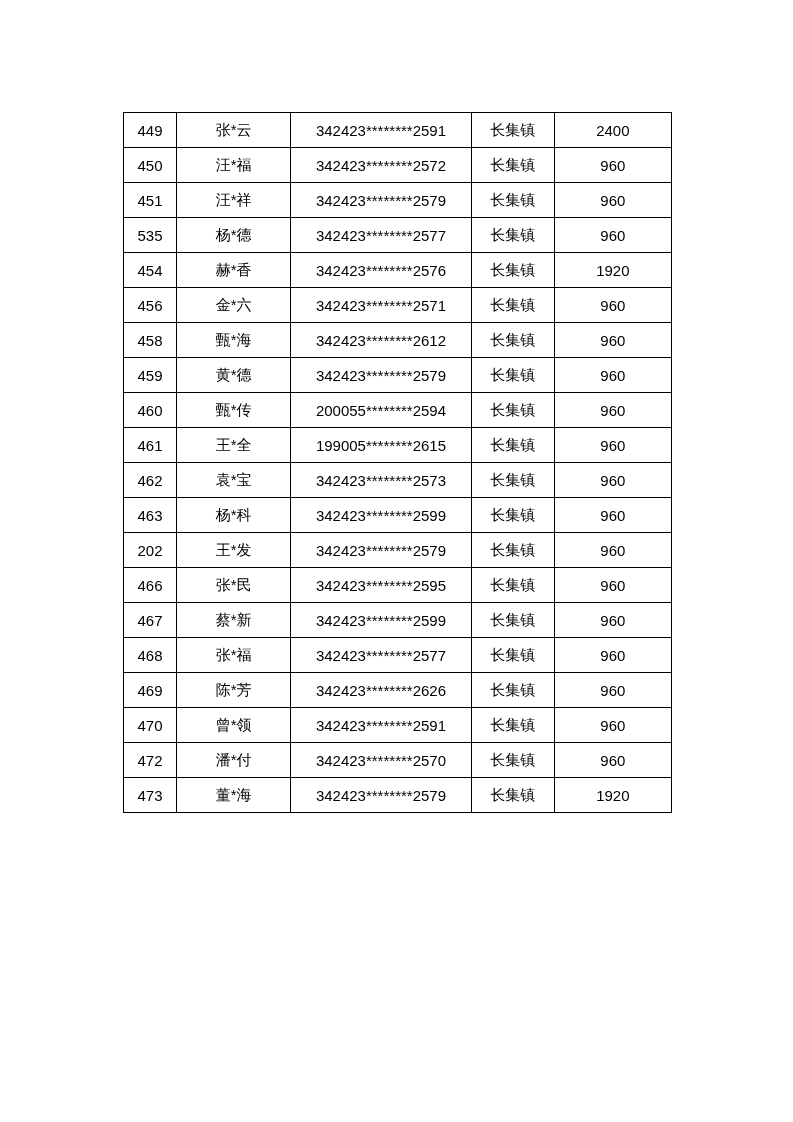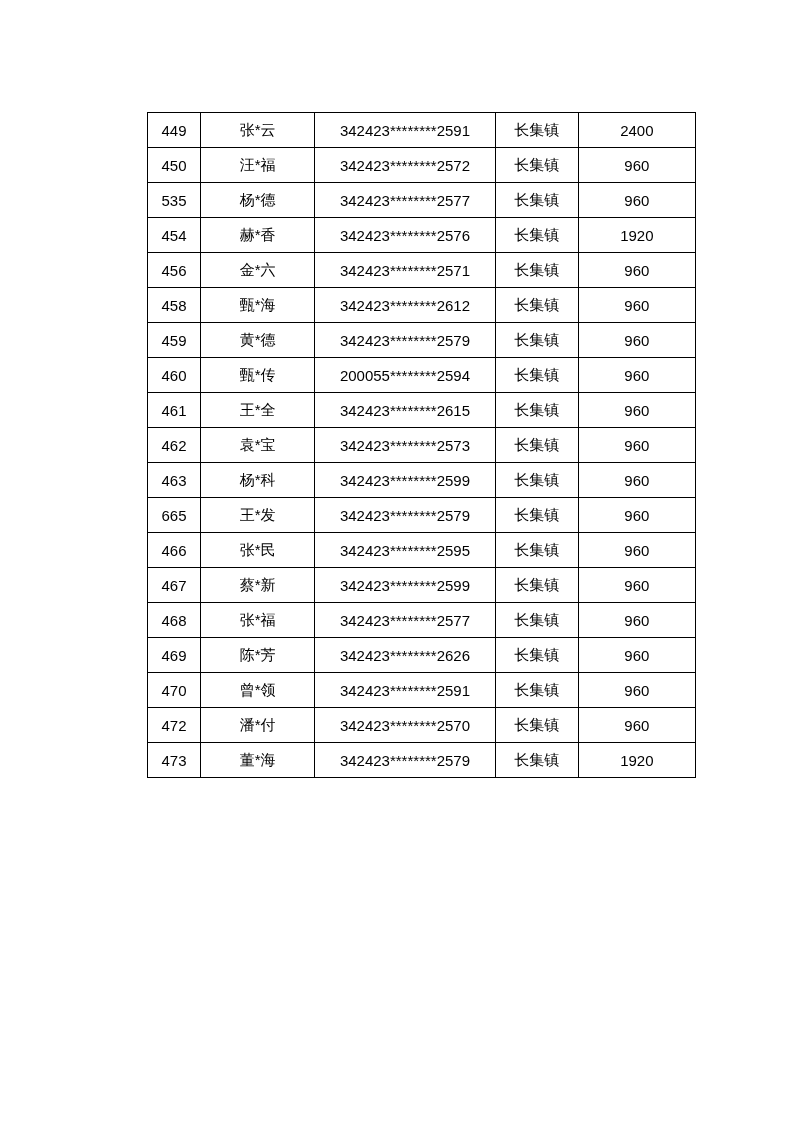--- a/index.html
+++ b/index.html
@@ -15,21 +15,20 @@
     background: #ffffff;
     overflow: hidden;
   }
   .doc-table {
     position: absolute;
     left: 123px;
     top: 112px;
     border-collapse: collapse;
     table-layout: fixed;
     width: 549px;
-    margin-left: 24px;
   }
   .doc-table td {
     border: 1px solid #000000;
     height: 34px;
     text-align: center;
     vertical-align: middle;
     font-size: 15px;
     color: #000000;
     padding: 0 2px;
     white-space: nowrap;
@@ -62,20 +61,27 @@
           <td>2400</td>
         </tr>
         <tr>
           <td>450</td>
           <td>汪*福</td>
           <td>342423********2572</td>
           <td>长集镇</td>
           <td>960</td>
         </tr>
         <tr>
+          <td>451</td>
+          <td>汪*祥</td>
+          <td>342423********2579</td>
+          <td>长集镇</td>
+          <td>960</td>
+        </tr>
+        <tr>
           <td>535</td>
           <td>杨*德</td>
           <td>342423********2577</td>
           <td>长集镇</td>
           <td>960</td>
         </tr>
         <tr>
           <td>454</td>
           <td>赫*香</td>
           <td>342423********2576</td>
@@ -106,40 +112,40 @@
         <tr>
           <td>460</td>
           <td>甄*传</td>
           <td>200055********2594</td>
           <td>长集镇</td>
           <td>960</td>
         </tr>
         <tr>
           <td>461</td>
           <td>王*全</td>
-          <td>342423********2615</td>
+          <td>199005********2615</td>
           <td>长集镇</td>
           <td>960</td>
         </tr>
         <tr>
           <td>462</td>
           <td>袁*宝</td>
           <td>342423********2573</td>
           <td>长集镇</td>
           <td>960</td>
         </tr>
         <tr>
           <td>463</td>
           <td>杨*科</td>
           <td>342423********2599</td>
           <td>长集镇</td>
           <td>960</td>
         </tr>
         <tr>
-          <td>665</td>
+          <td>202</td>
           <td>王*发</td>
           <td>342423********2579</td>
           <td>长集镇</td>
           <td>960</td>
         </tr>
         <tr>
           <td>466</td>
           <td>张*民</td>
           <td>342423********2595</td>
           <td>长集镇</td>

